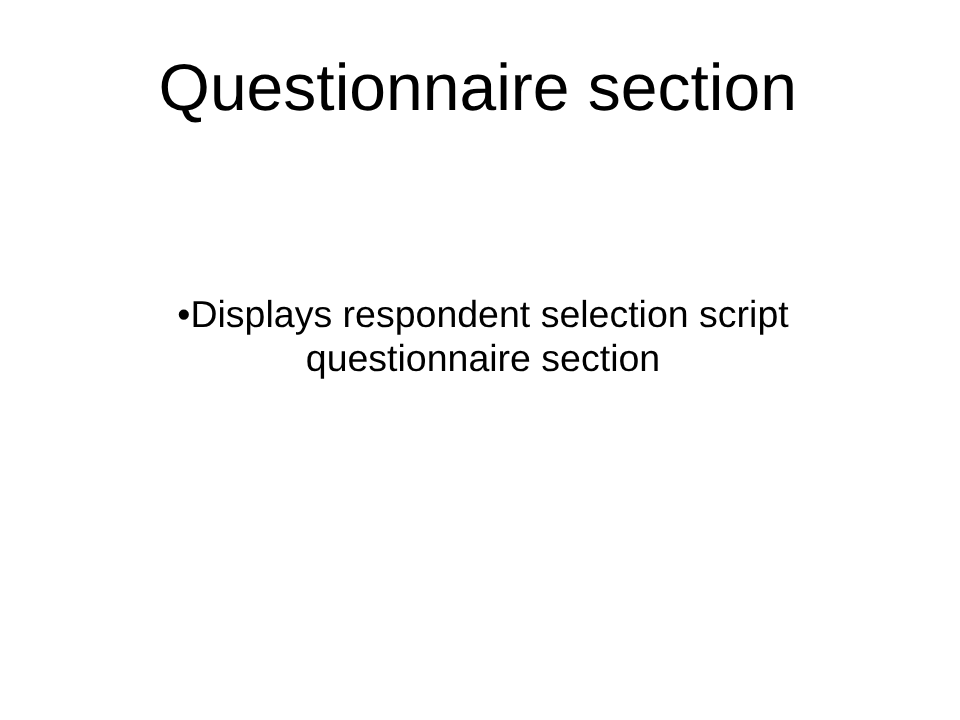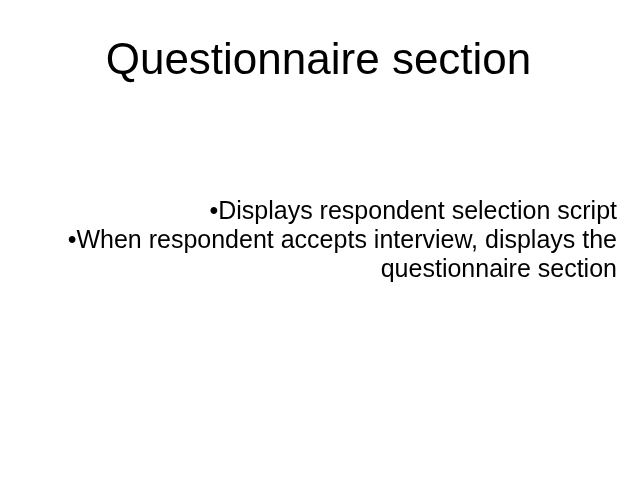--- a/index.html
+++ b/index.html
@@ -36,37 +36,36 @@
   }
   .body-block {
     position: absolute;
     left: 27px;
     top: 196px;
     width: 590px;
     font-size: 25px;
     line-height: 29px;
     font-weight: 400;
     color: #000000;
-    text-align: right;
+    text-align: center;
   }
   .body-line {
     display: block;
     white-space: pre;
   }
   .bullet-dot {
     font-size: 25px;
     line-height: 29px;
   }
 </style>
 </head>
 <body>
 
 <div class="slide">
 
   <div class="slide-title">Questionnaire section</div>
 
   <div class="body-block">
     <span class="body-line"><span class="bullet-dot">•</span><span>Displays respondent selection script</span></span>
-    <span class="body-line"><span class="bullet-dot">•</span><span>When respondent accepts interview, displays the</span></span>
     <span class="body-line"><span class="bullet-dot"></span><span>questionnaire section</span></span>
   </div>
 
 </div>
 
 </body></html>

